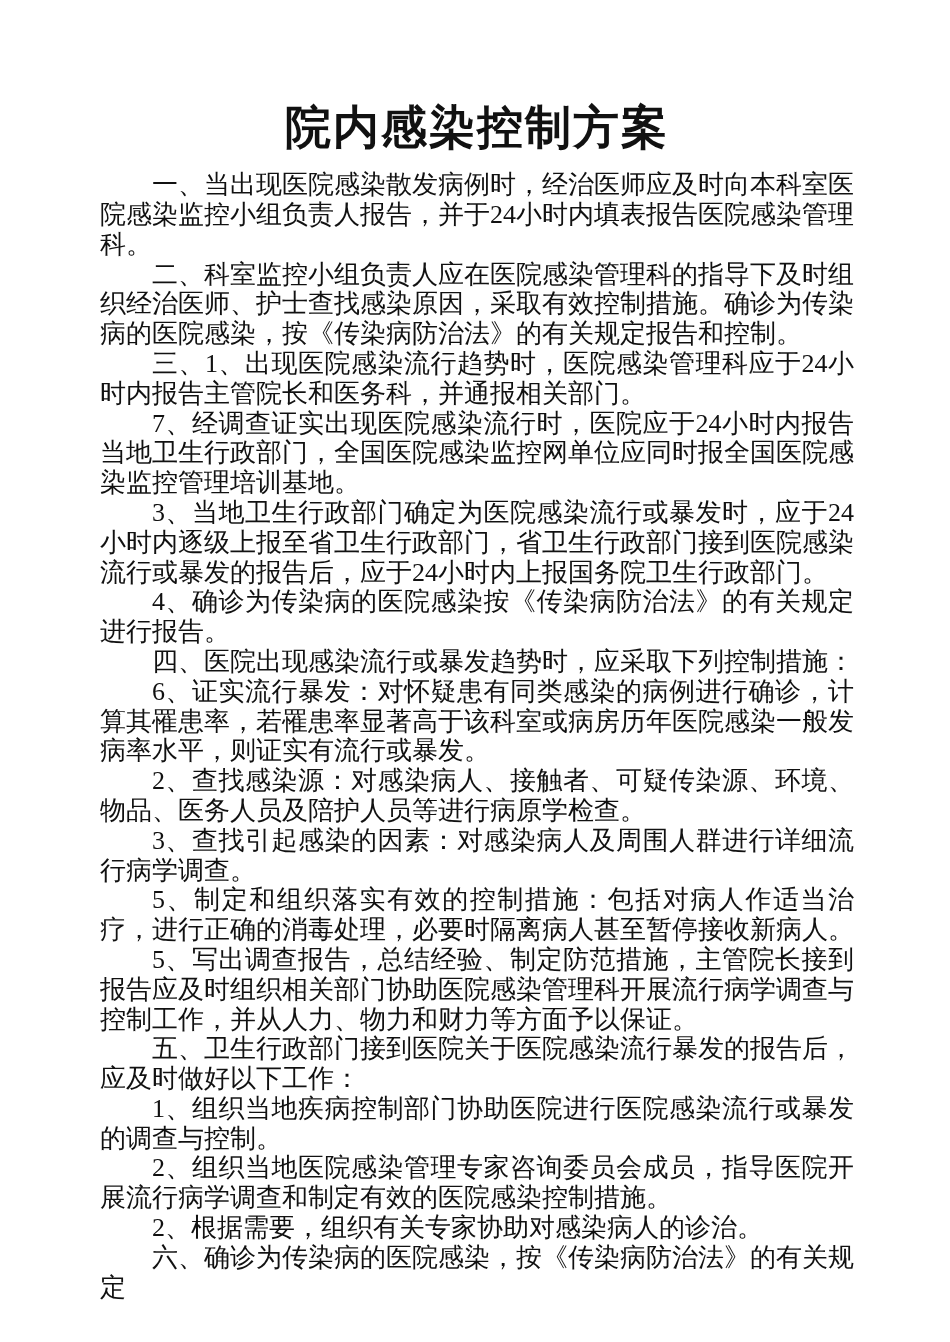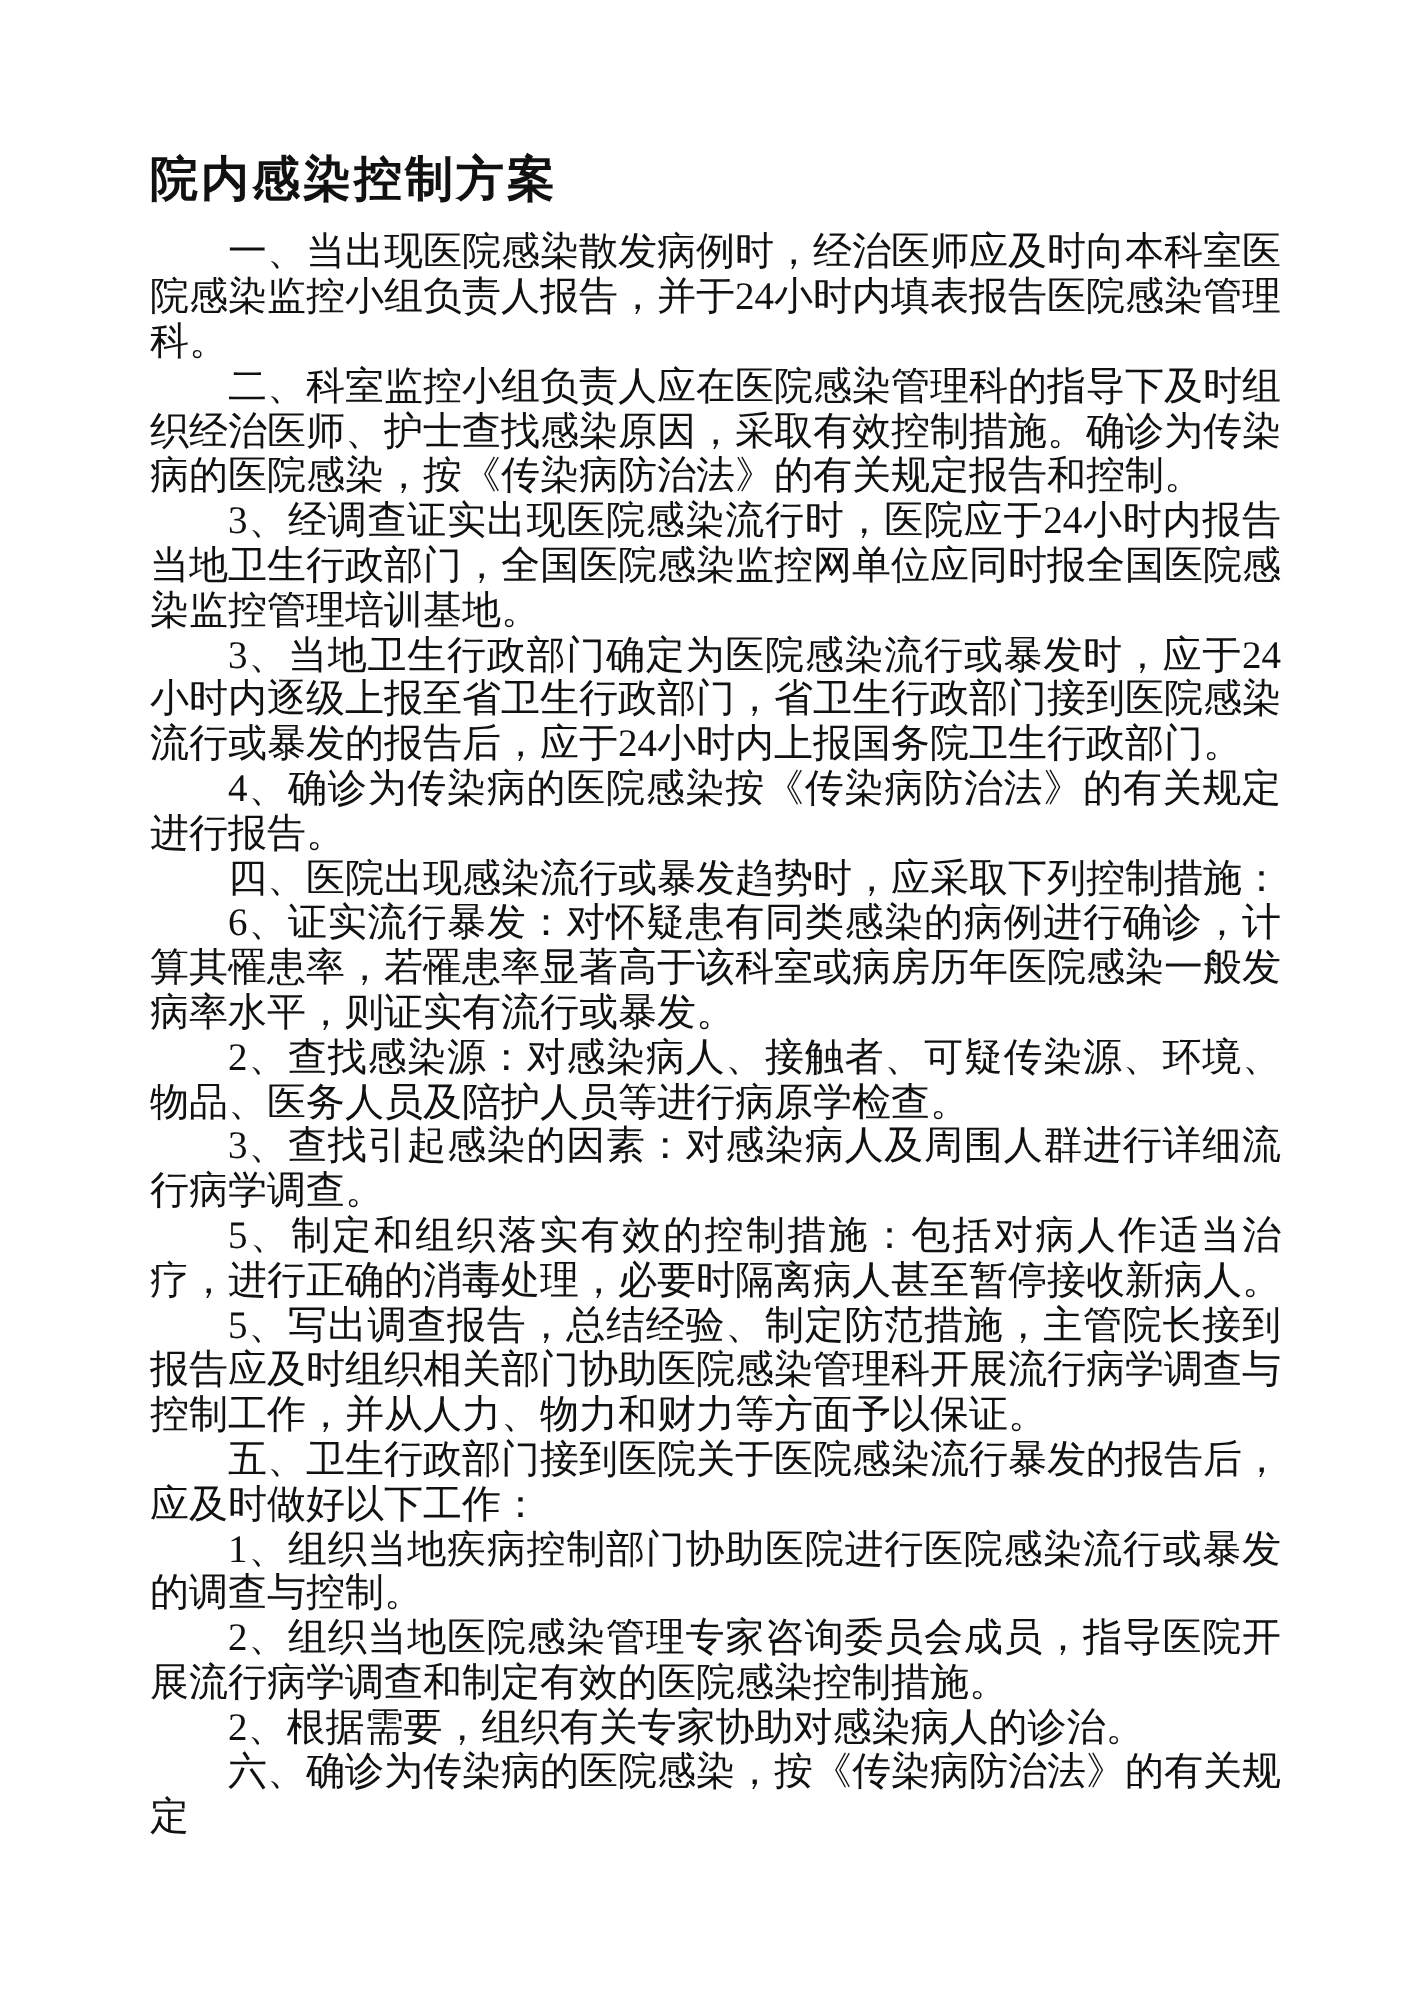--- a/index.html
+++ b/index.html
@@ -11,23 +11,23 @@
     width: 950px;
     height: 1342px;
     box-sizing: border-box;
     background: #ffffff;
     padding: 100px 96px 20px 100px;
     overflow: hidden;
     font-family: "Liberation Serif", "DejaVu Serif", serif;
     color: #111111;
   }
   .doc-title {
-    font-size: 32px;
+    font-size: 46px;
     font-weight: bold;
-    text-align: left;
+    text-align: center;
     letter-spacing: 2px;
     margin: 0 0 10px 0;
     line-height: 1.2;
     white-space: nowrap;
   }
   .doc-body {
     width: 100%;
     margin-top: 15px;
   }
   .para {
@@ -41,21 +41,22 @@
   }
 </style>
 </head>
 <body>
 
 <div class="page">
   <h1 class="doc-title">院内感染控制方案</h1>
   <div class="doc-body">
       <p class="para">一、当出现医院感染散发病例时，经治医师应及时向本科室医院感染监控小组负责人报告，并于24小时内填表报告医院感染管理科。</p>
       <p class="para">二、科室监控小组负责人应在医院感染管理科的指导下及时组织经治医师、护士查找感染原因，采取有效控制措施。确诊为传染病的医院感染，按《传染病防治法》的有关规定报告和控制。</p>
-      <p class="para">3、经调查证实出现医院感染流行时，医院应于24小时内报告当地卫生行政部门，全国医院感染监控网单位应同时报全国医院感染监控管理培训基地。</p>
+      <p class="para">三、1、出现医院感染流行趋势时，医院感染管理科应于24小时内报告主管院长和医务科，并通报相关部门。</p>
+      <p class="para">7、经调查证实出现医院感染流行时，医院应于24小时内报告当地卫生行政部门，全国医院感染监控网单位应同时报全国医院感染监控管理培训基地。</p>
       <p class="para">3、当地卫生行政部门确定为医院感染流行或暴发时，应于24小时内逐级上报至省卫生行政部门，省卫生行政部门接到医院感染流行或暴发的报告后，应于24小时内上报国务院卫生行政部门。</p>
       <p class="para">4、确诊为传染病的医院感染按《传染病防治法》的有关规定进行报告。</p>
       <p class="para">四、医院出现感染流行或暴发趋势时，应采取下列控制措施：</p>
       <p class="para">6、证实流行暴发：对怀疑患有同类感染的病例进行确诊，计算其罹患率，若罹患率显著高于该科室或病房历年医院感染一般发病率水平，则证实有流行或暴发。</p>
       <p class="para">2、查找感染源：对感染病人、接触者、可疑传染源、环境、物品、医务人员及陪护人员等进行病原学检查。</p>
       <p class="para">3、查找引起感染的因素：对感染病人及周围人群进行详细流行病学调查。</p>
       <p class="para">5、制定和组织落实有效的控制措施：包括对病人作适当治疗，进行正确的消毒处理，必要时隔离病人甚至暂停接收新病人。</p>
       <p class="para">5、写出调查报告，总结经验、制定防范措施，主管院长接到报告应及时组织相关部门协助医院感染管理科开展流行病学调查与控制工作，并从人力、物力和财力等方面予以保证。</p>
       <p class="para">五、卫生行政部门接到医院关于医院感染流行暴发的报告后，应及时做好以下工作：</p>
       <p class="para">1、组织当地疾病控制部门协助医院进行医院感染流行或暴发的调查与控制。</p>

